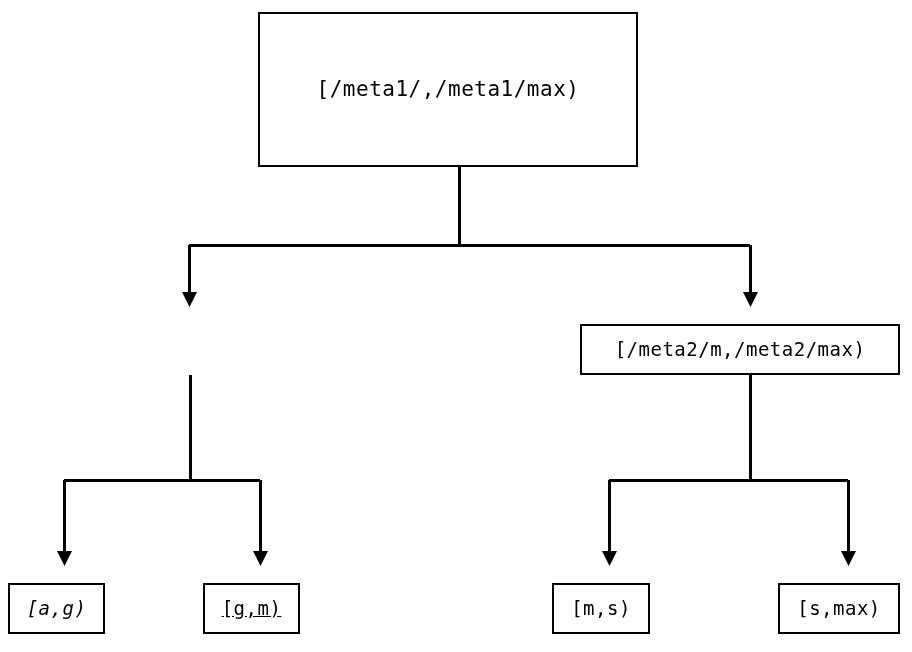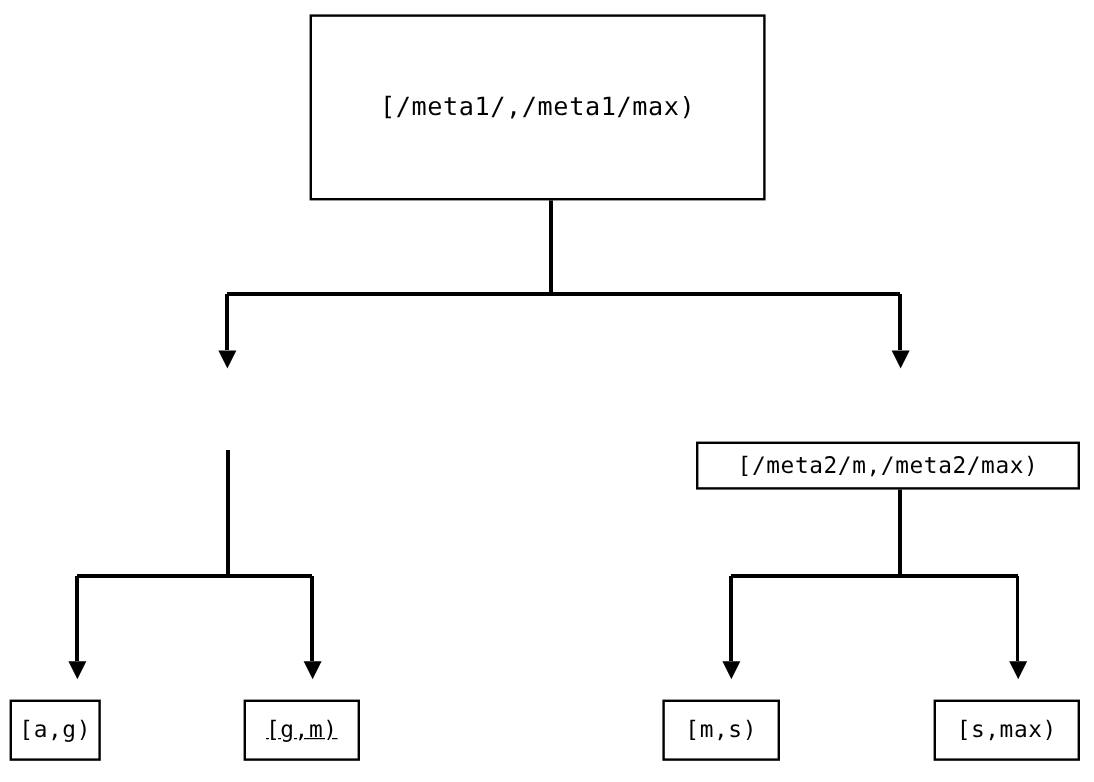--- a/index.html
+++ b/index.html
@@ -56,33 +56,33 @@
   #node-meta2-low {
     left: 19px;
     top: 324px;
     width: 328px;
     height: 51px;
   }
   #node-meta2-high {
     left: 580px;
     top: 324px;
     width: 320px;
-    height: 40px;
-    margin-top: 44px;
+    height: 51px;
   }
   #node-meta2-low .node-label,
   #node-meta2-high .node-label {
     font-size: 19px;
   }
   
   #node-leaf-ag {
     left: 8px;
     top: 583px;
-    width: 76px;
+    width: 97px;
     height: 51px;
+    font-style: italic;
   }
   #node-leaf-gm {
     left: 203px;
     top: 583px;
     width: 97px;
     height: 51px;
     text-decoration: underline;
   }
   #node-leaf-ms {
     left: 552px;

